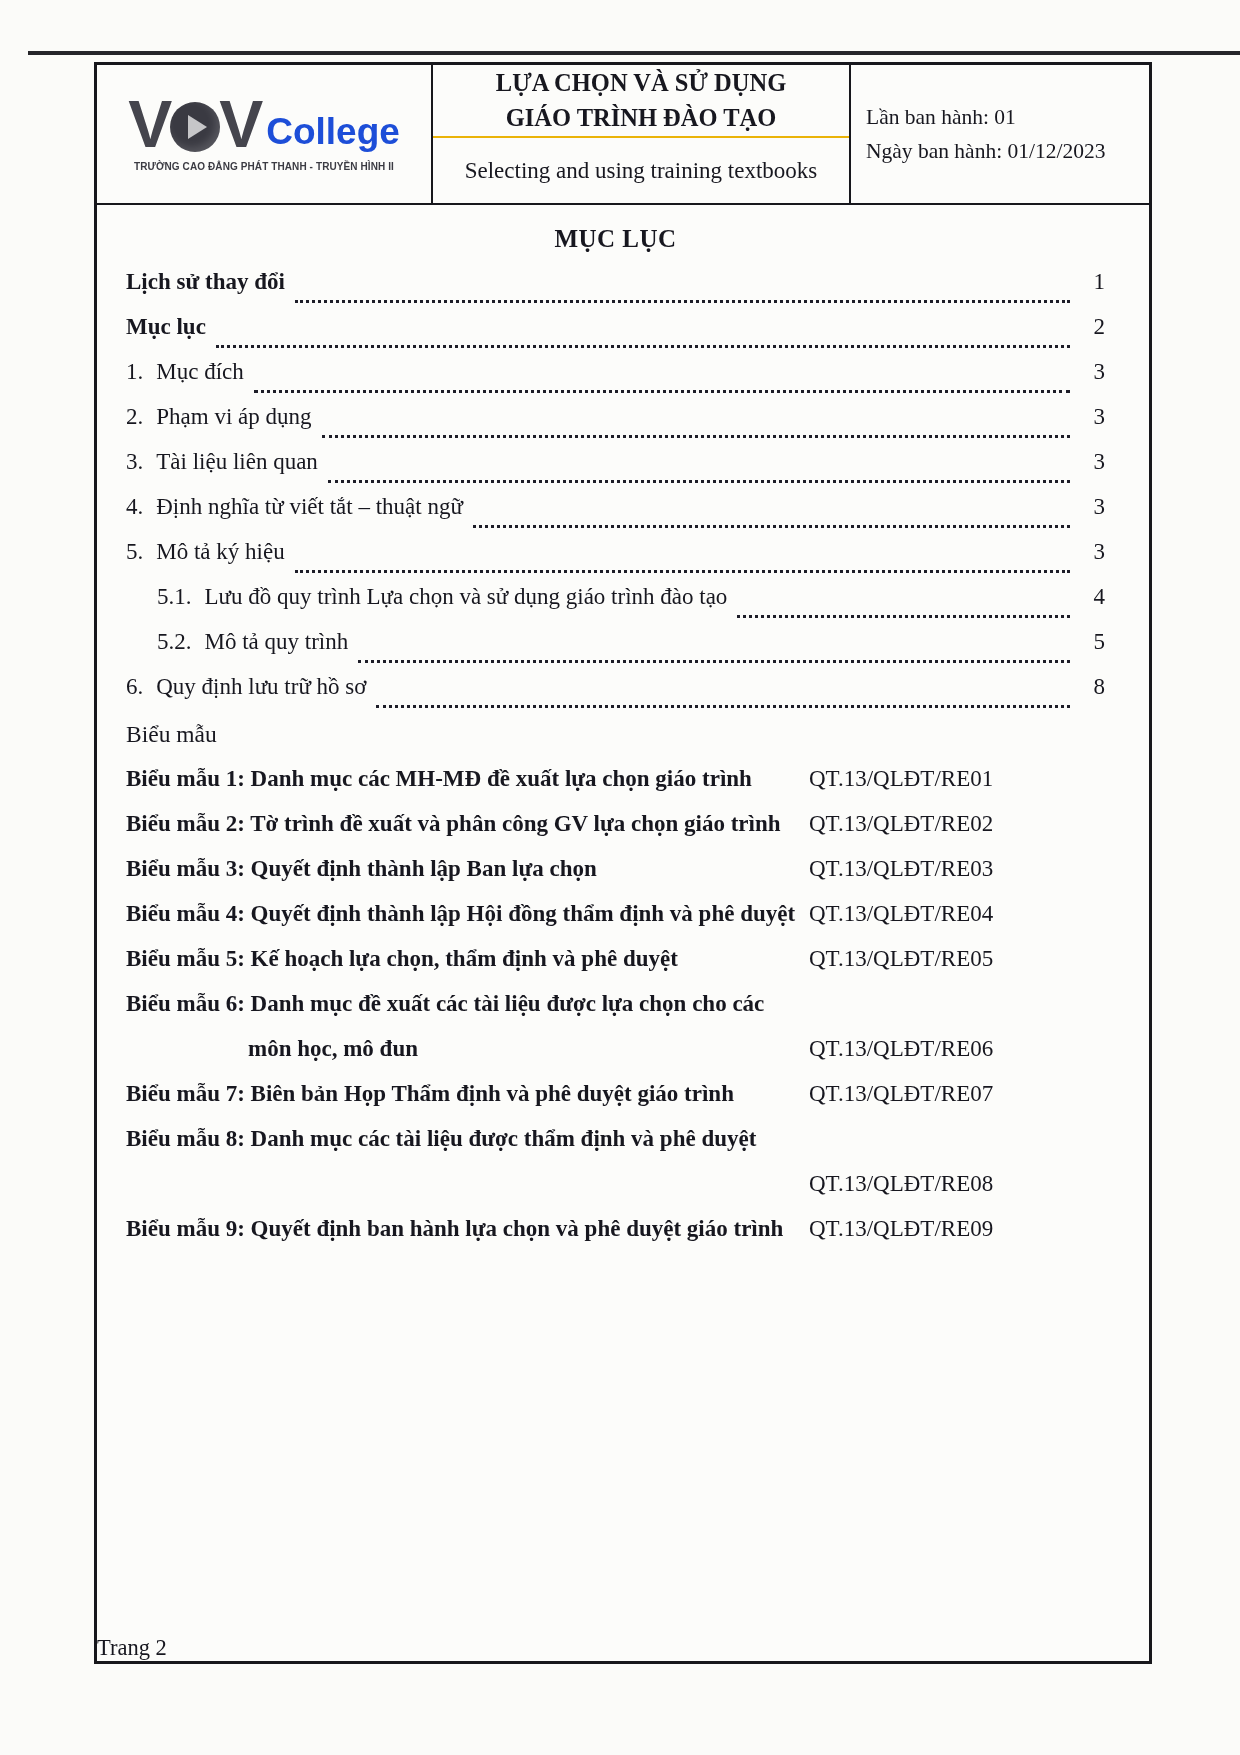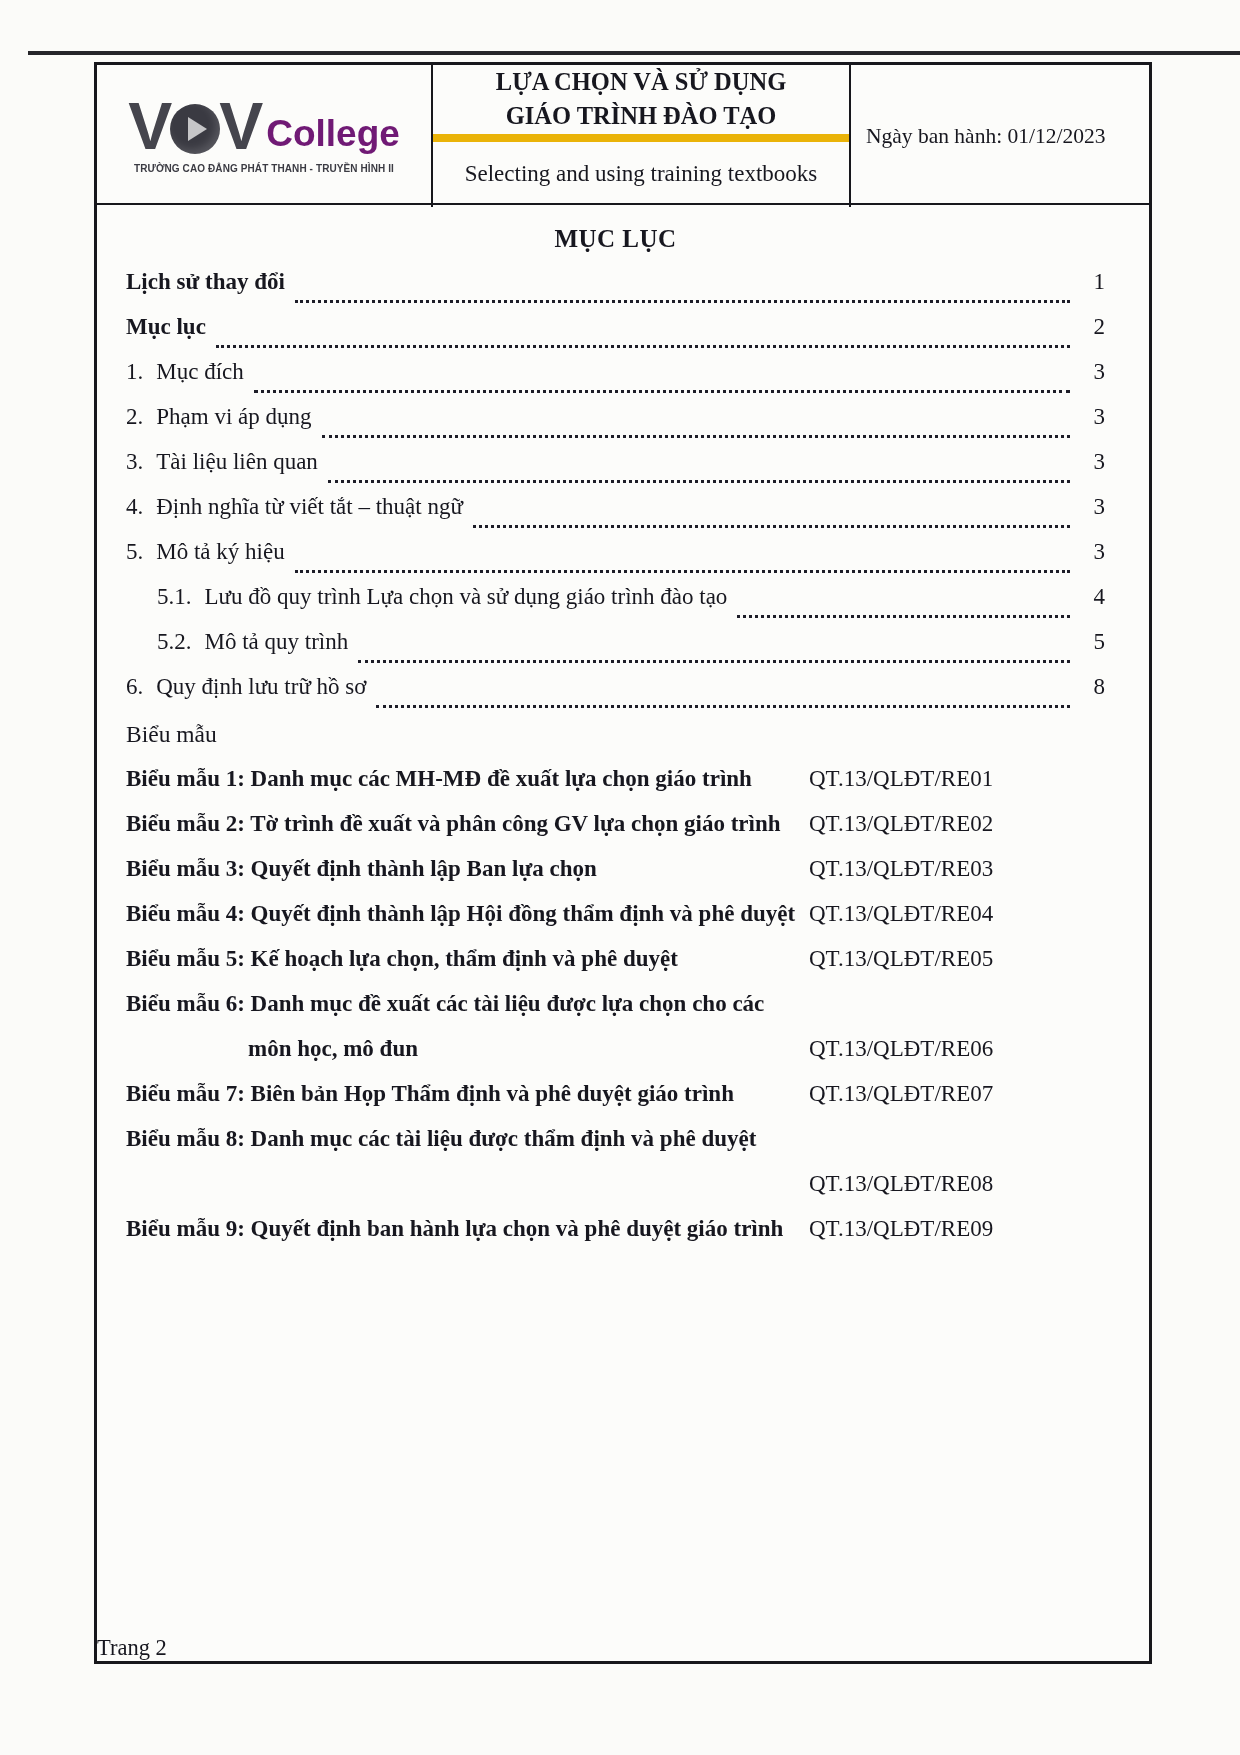--- a/index.html
+++ b/index.html
@@ -54,34 +54,34 @@
   }
   .logo-play {
     width:0; height:0;
     border-left:19px solid #c6c6c8;
     border-top:12px solid transparent;
     border-bottom:12px solid transparent;
     margin-left:5px;
   }
   .logo-college {
     font-family:"Liberation Sans", sans-serif;
-    font-weight:bold; font-size:37px; color:#701a75;
+    font-weight:bold; font-size:37px; color:#1d4ed8;
     margin-left:8px; align-self:flex-end; line-height:1; margin-bottom:2px;
   }
   .logo-subtitle {
     font-family:"Liberation Sans", sans-serif;
     font-weight:bold; font-size:10px; color:#3b3b43;
     margin-top:9px; white-space:nowrap; letter-spacing:0.1px;
   }
 
   .header-cell-title { border-right:2px solid #17171c; display:flex; flex-direction:column; }
   .title-vi {
     flex:1; display:flex; flex-direction:column; align-items:center; justify-content:center;
     font-weight:bold; font-size:24.5px; line-height:1.4;
-    border-bottom:8px solid #eab308; text-align:center;
+    border-bottom:2px solid #eab308; text-align:center;
   }
   .title-en { height:65px; display:flex; align-items:center; justify-content:center; font-size:23px; }
 
   .header-cell-issue {
     display:flex; flex-direction:column; justify-content:center;
     padding-left:15px; font-size:21.5px; line-height:1.6;
   }
 
   
   .content { padding:12px 44px 0 29px; }
@@ -138,20 +138,21 @@
 
     <div class="header-cell-title">
       <div class="title-vi">
         <span>LỰA CHỌN VÀ SỬ DỤNG</span>
         <span>GIÁO TRÌNH ĐÀO TẠO</span>
       </div>
       <div class="title-en">Selecting and using training textbooks</div>
     </div>
 
     <div class="header-cell-issue">
+      <span>Lần ban hành: 01</span>
       <span>Ngày ban hành: 01/12/2023</span>
     </div>
   </div>
 
   <div class="content">
     <div class="toc-heading">MỤC LỤC</div>
 
     <div id="toc-list">
   <div class="toc-row bold">
 

